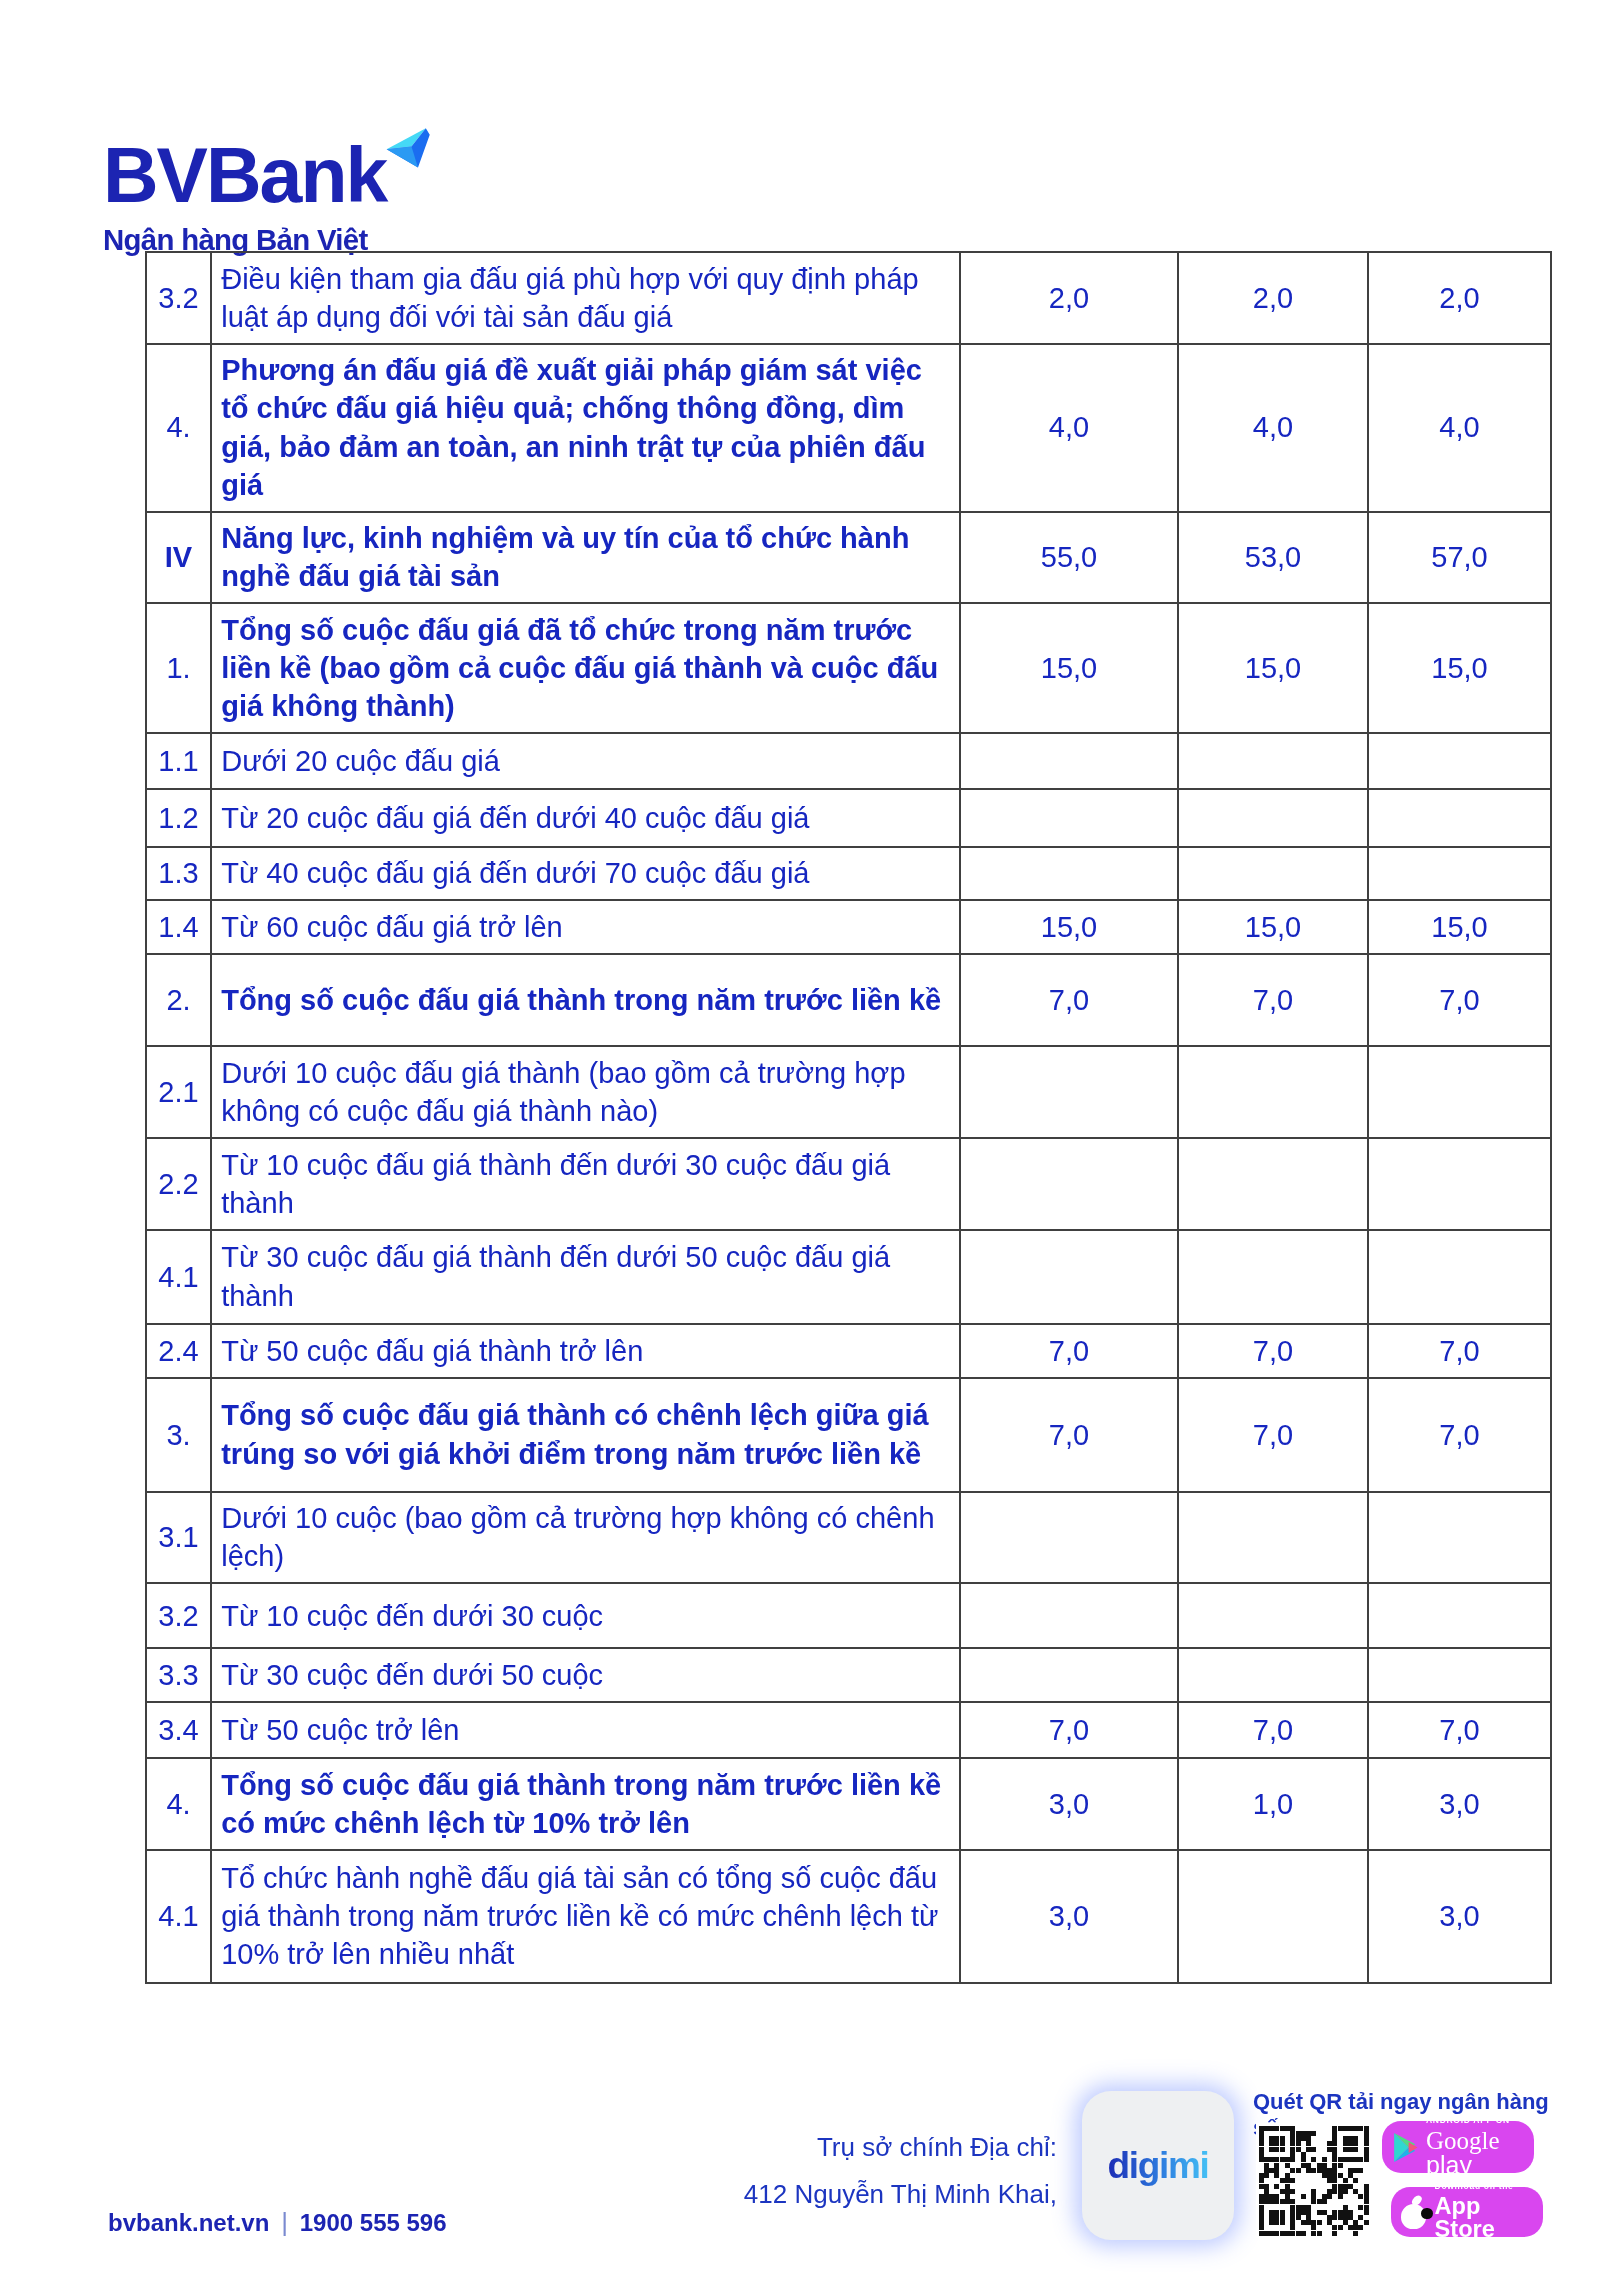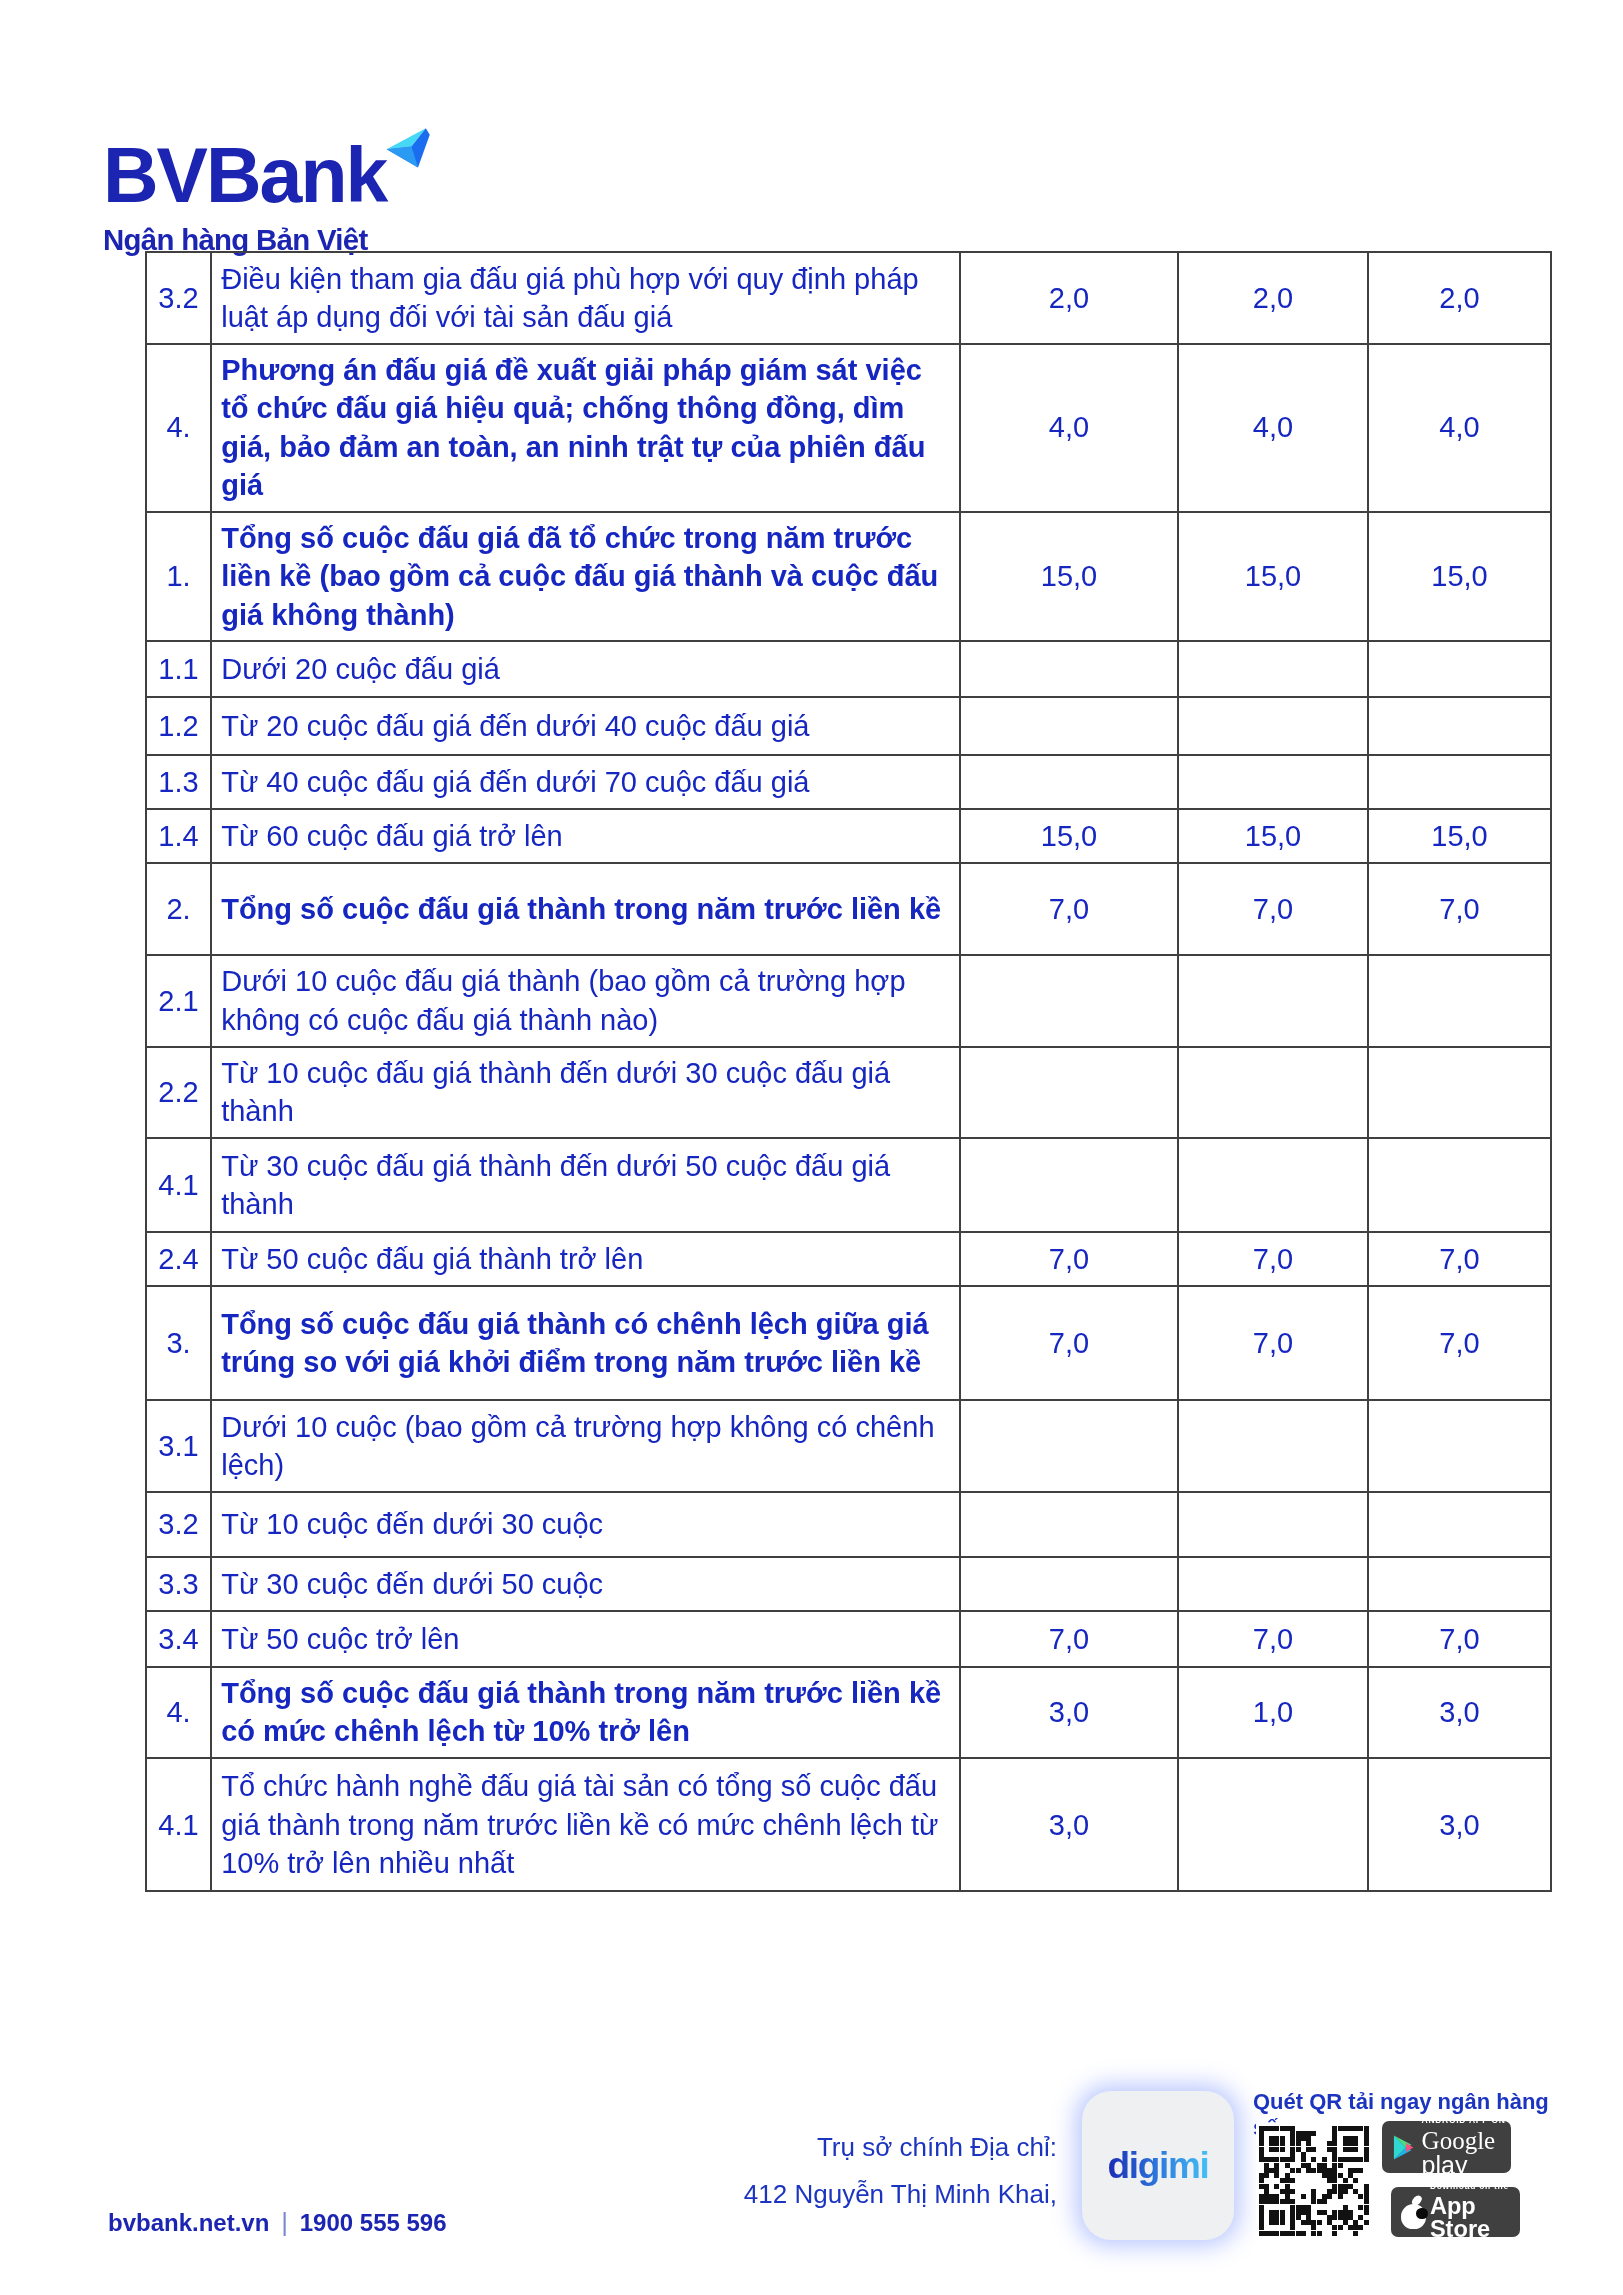--- a/index.html
+++ b/index.html
@@ -35,21 +35,21 @@
   .digimi-label{font-size:37px;font-weight:700;letter-spacing:-1.3px;
           background:linear-gradient(90deg,#1b2bb5 0%,#2e7fe0 55%,#45c1f5 100%);
           -webkit-background-clip:text;background-clip:text;color:transparent;}
   .qr-caption{position:absolute;left:1253px;top:2089px;width:327px;font-size:22px;font-weight:700;
           color:#1c35c0;}
   .qr{position:absolute;left:1256px;top:2123px;width:115px;height:115px;background:#ffffff;
           padding:0;}
   .qr-inner{position:relative;width:110px;height:110px;margin:2.6px;}
   .qm{position:absolute;width:5.2px;height:5.2px;background:#111;}
 
-  .badge{position:absolute;left:1382px;width:129px;background:#404040;border-radius:7px;
+  .badge{position:absolute;left:1382px;width:152px;background:#d946ef;border-radius:19px;
          display:flex;align-items:center;color:#fff;}
   .badge-gp{top:2121px;height:52px;}
   .badge-as{top:2187px;height:50px;margin-left:9px;}
   .badge .txt{display:flex;flex-direction:column;justify-content:center;line-height:1;}
   .badge .small{font-size:8.5px;letter-spacing:0.7px;font-weight:700;margin-bottom:3.9px;}
   .gp-name{font-size:25px;}
   .gp-name .g{font-family:"Liberation Serif", serif;}
   .as-name{font-size:23.6px;font-weight:700;}
   .gp-icon{margin:0 7.9px 0 10.5px;}
   .apple{position:relative;width:29px;height:35px;margin:0 6.5px 0 9.2px;}
@@ -90,20 +90,27 @@
           <td class="cval">2,0</td>
           <td class="cval">2,0</td>
           <td class="cval">2,0</td>
         </tr>
         <tr class="bold" style="height: 165px;">
           <td class="cno">4.</td>
           <td class="ctext">Phương án đấu giá đề xuất giải pháp giám sát việc tổ chức đấu giá hiệu quả; chống thông đồng, dìm giá, bảo đảm an toàn, an ninh trật tự của phiên đấu giá</td>
           <td class="cval">4,0</td>
           <td class="cval">4,0</td>
           <td class="cval">4,0</td>
+        </tr>
+        <tr class="bold boldno" style="height: 91px;">
+          <td class="cno">IV</td>
+          <td class="ctext">Năng lực, kinh nghiệm và uy tín của tổ chức hành nghề đấu giá tài sản</td>
+          <td class="cval">55,0</td>
+          <td class="cval">53,0</td>
+          <td class="cval">57,0</td>
         </tr>
         <tr class="bold" style="height: 113px;">
           <td class="cno">1.</td>
           <td class="ctext">Tổng số cuộc đấu giá đã tổ chức trong năm trước liền kề (bao gồm cả cuộc đấu giá thành và cuộc đấu giá không thành)</td>
           <td class="cval">15,0</td>
           <td class="cval">15,0</td>
           <td class="cval">15,0</td>
         </tr>
         <tr style="height: 56px;">
           <td class="cno">1.1</td>

